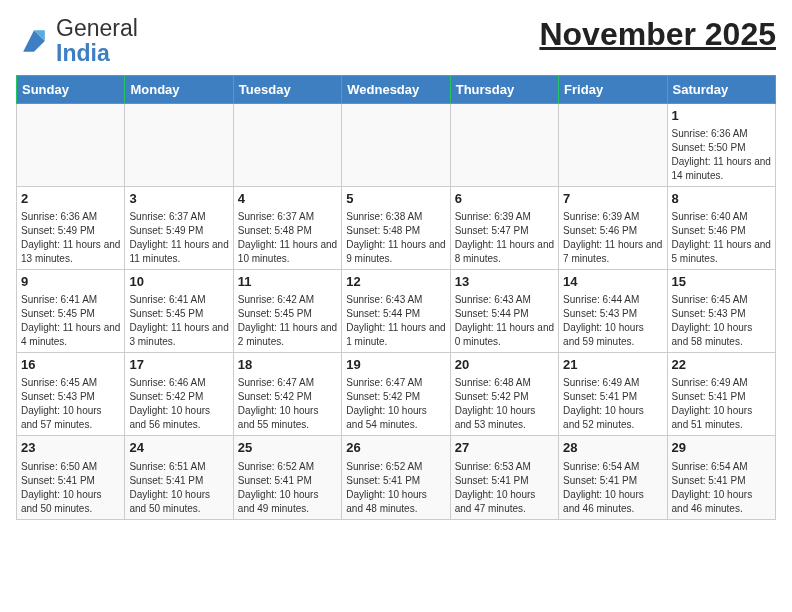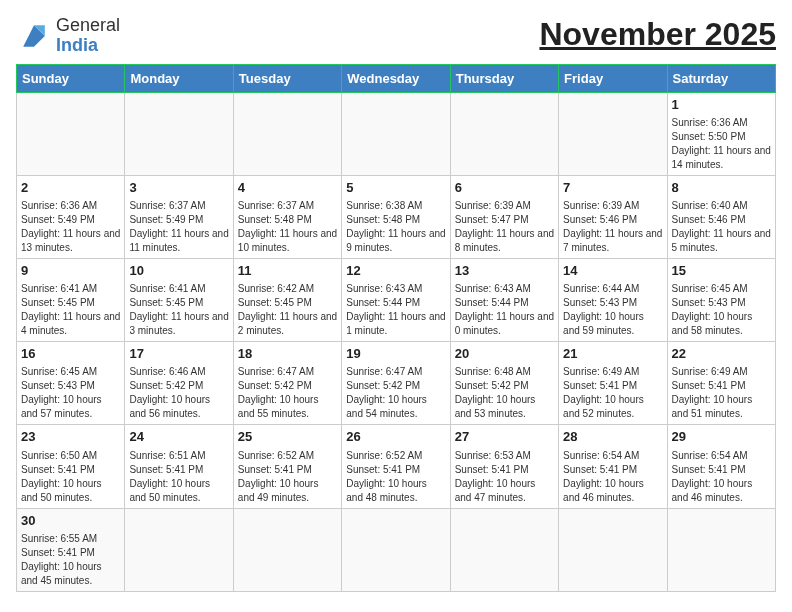--- a/index.html
+++ b/index.html
@@ -15,21 +15,21 @@
       justify-content: space-between;
       align-items: flex-start;
       margin-bottom: 8px;
     }
     .logo-area {
       display: flex;
       align-items: center;
       gap: 4px;
     }
     .logo-text {
-      font-size: 18px;
+      font-size: 23px;
       color: #333;
       line-height: 1.1;
     }
     .logo-text span {
       display: block;
     }
     .logo-blue-shape {
       width: 36px;
       height: 36px;
     }
@@ -304,28 +304,14 @@
 Sunset: 5:41 PM
 Daylight: 10 hours and 46 minutes.</div>
         </td>
         <td>
           <span class="day-number">29</span>
           <div class="day-info" style="white-space: pre-line;">Sunrise: 6:54 AM
 Sunset: 5:41 PM
 Daylight: 10 hours and 46 minutes.</div>
         </td>
       </tr>
-      <tr>
-        <td>
-          <span class="day-number">30</span>
-          <div class="day-info" style="white-space: pre-line;">Sunrise: 6:55 AM
-Sunset: 5:41 PM
-Daylight: 10 hours and 45 minutes.</div>
-        </td>
-        <td class="empty-cell"></td>
-        <td class="empty-cell"></td>
-        <td class="empty-cell"></td>
-        <td class="empty-cell"></td>
-        <td class="empty-cell"></td>
-        <td class="empty-cell"></td>
-      </tr>
     </tbody>
 </table>
 
 </body></html>

